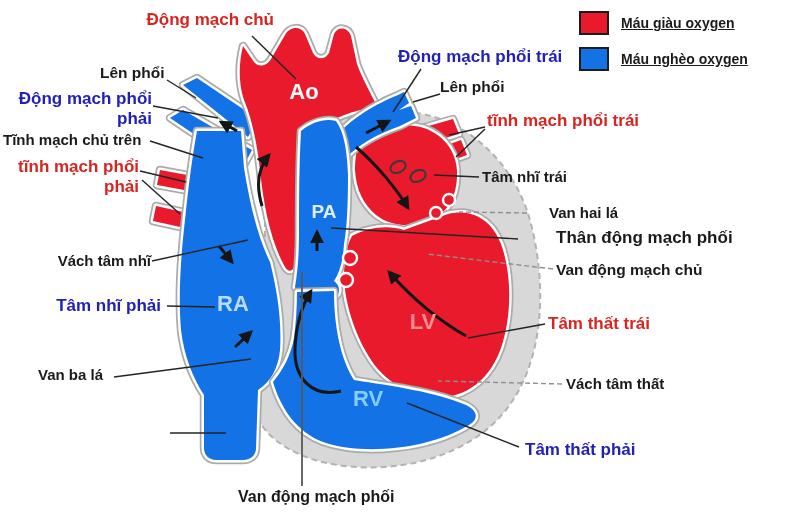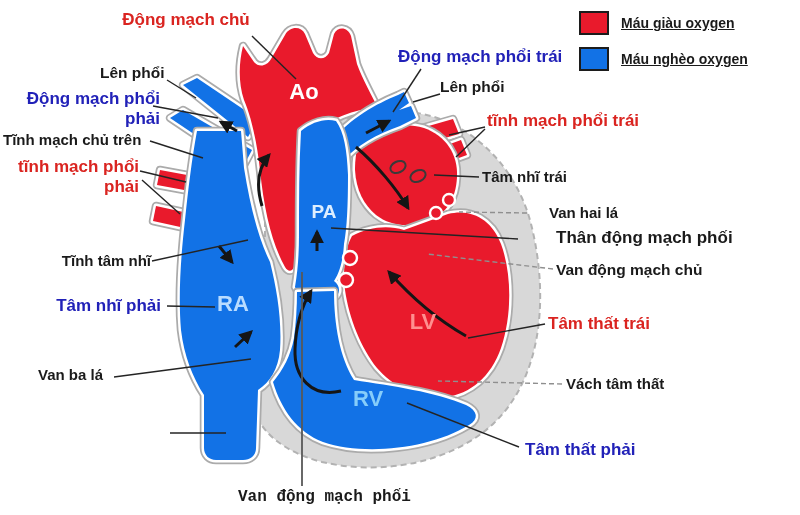--- a/index.html
+++ b/index.html
@@ -12,21 +12,21 @@
     font-family:"Liberation Sans", sans-serif;
   }
   .stage svg{position:absolute; left:0; top:0; z-index:1;}
   .lbl{
     position:absolute; z-index:3; font-weight:bold; line-height:1.15;
     white-space:nowrap; letter-spacing:0;
   }
   .wrap{white-space:normal;}
   .c-red{color:var(--lred);} .c-blue{color:var(--lblue);} .c-black{color:var(--lblack);}
   .s15{font-size:15px;} .s155{font-size:15.5px;} .s16{font-size:16px;} .s17{font-size:17px;}
-  .ta-r{text-align:right;} .ta-c{text-align:center;font-family:Liberation Mono, monospace;}
+  .ta-r{text-align:right;} .ta-c{text-align:center;}
   .legend{position:absolute; left:579px; top:11px; z-index:3;}
   .legend-row{display:flex; align-items:center; margin-bottom:12px;}
   .swatch{width:26px; height:20px; border:2px solid #1c1c1c; margin-right:12px; flex:0 0 auto;}
   .swatch.red{background:var(--red);} .swatch.blue{background:var(--blue);}
   .legend-row span{font-size:14px; font-weight:bold; color:var(--lblack); white-space:nowrap;text-decoration:underline;}
   .f-red{fill:var(--red);} .f-blue{fill:var(--blue);} .f-gray{fill:var(--gray);}
   .ptr{stroke:#242424; stroke-width:1.4; fill:none;}
   .ptr-dash{stroke:#8f8f8f; stroke-width:1.4; fill:none; stroke-dasharray:5 3;}
   .ptr-big{stroke:#585858; stroke-width:1.8; fill:none;}
   .flow{stroke:#151515; stroke-width:3; fill:none;}
@@ -146,26 +146,26 @@
 
     <g text-anchor="middle" class="chamber-letter">
       <text x="304" y="99" font-size="22" fill="#ffffff">Ao</text>
       <text x="324" y="218" font-size="19" fill="#ddeeff">PA</text>
       <text x="233" y="311" font-size="22" fill="#b9dcff">RA</text>
       <text x="423" y="329" font-size="22" fill="#ff8f8f">LV</text>
       <text x="368" y="406" font-size="22" fill="#86cdfa">RV</text>
     </g>
   </svg>
 
-  <div class="lbl c-red s17 ta-r" style="left:86px; top:10px; width:200px;text-align:center;">Động mạch chủ</div>
+  <div class="lbl c-red s17 ta-r" style="left:74px; top:10px; width:200px;">Động mạch chủ</div>
   <div class="lbl c-black s155" style="left:100px; top:64px;">Lên phổi</div>
-  <div class="lbl c-blue s17 ta-r wrap" style="left:8px; top:89px; width:152px;"><span>Động mạch phổi</span><br><span>phải</span></div>
+  <div class="lbl c-blue s17 ta-r wrap" style="left:0px; top:89px; width:152px;"><span>Động mạch phổi</span><br><span>phải</span></div>
   <div class="lbl c-black s15" style="left:3px; top:131px;">Tĩnh mạch chủ trên</div>
   <div class="lbl c-red s17 ta-r wrap" style="left:0px; top:157px; width:139px;"><span>tĩnh mạch phổi</span><br><span>phải</span></div>
-  <div class="lbl c-black s15 ta-r" style="left:0px; top:252px; width:151px;">Tĩnh tâm nhĩ</div>
+  <div class="lbl c-black s15 ta-r" style="left:0px; top:252px; width:151px;">Vách tâm nhĩ</div>
   <div class="lbl c-blue s17 ta-r" style="left:0px; top:296px; width:161px;">Tâm nhĩ phải</div>
   <div class="lbl c-black s15" style="left:38px; top:366px;">Van ba lá</div>
   <div class="lbl c-black s16 ta-c" style="left:238px; top:488px; width:156px;">Van động mạch phối</div>
   <div class="lbl c-blue s17" style="left:398px; top:47px;">Động mạch phổi trái</div>
   <div class="lbl c-black s155" style="left:440px; top:78px;">Lên phổi</div>
   <div class="lbl c-red s17" style="left:487px; top:111px;">tĩnh mạch phổi trái</div>
   <div class="lbl c-black s15" style="left:482px; top:168px;">Tâm nhĩ trái</div>
   <div class="lbl c-black s15" style="left:530px; top:204px;margin-left:19px;">Van hai lá</div>
   <div class="lbl c-black s17" style="left:520px; top:228px;margin-left:36px;">Thân động mạch phối</div>
   <div class="lbl c-black s155" style="left:556px; top:261px;">Van động mạch chủ</div>

